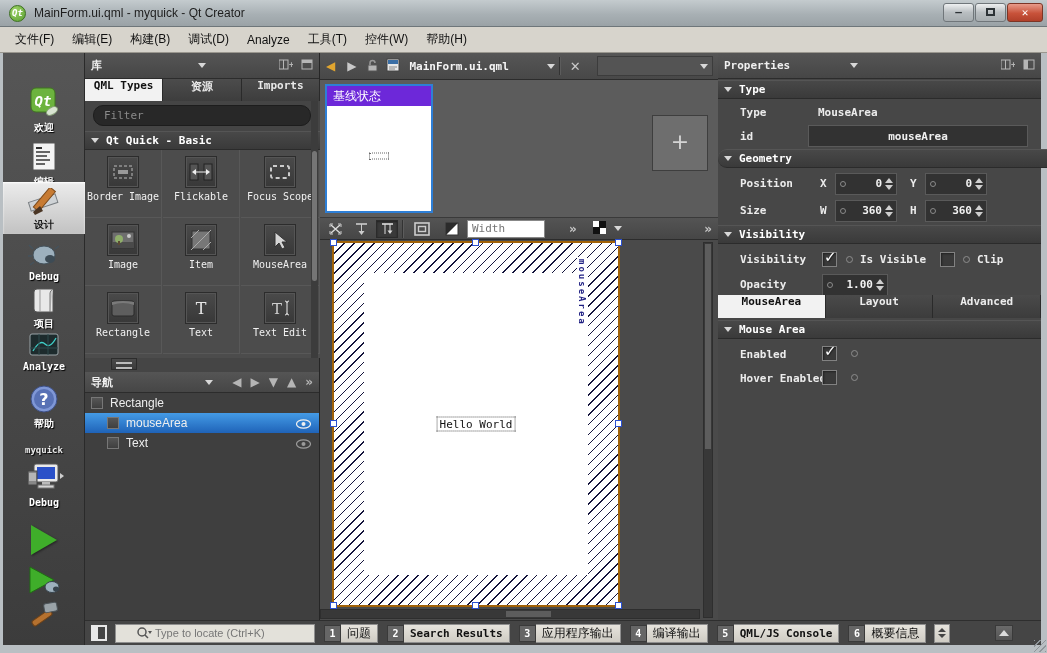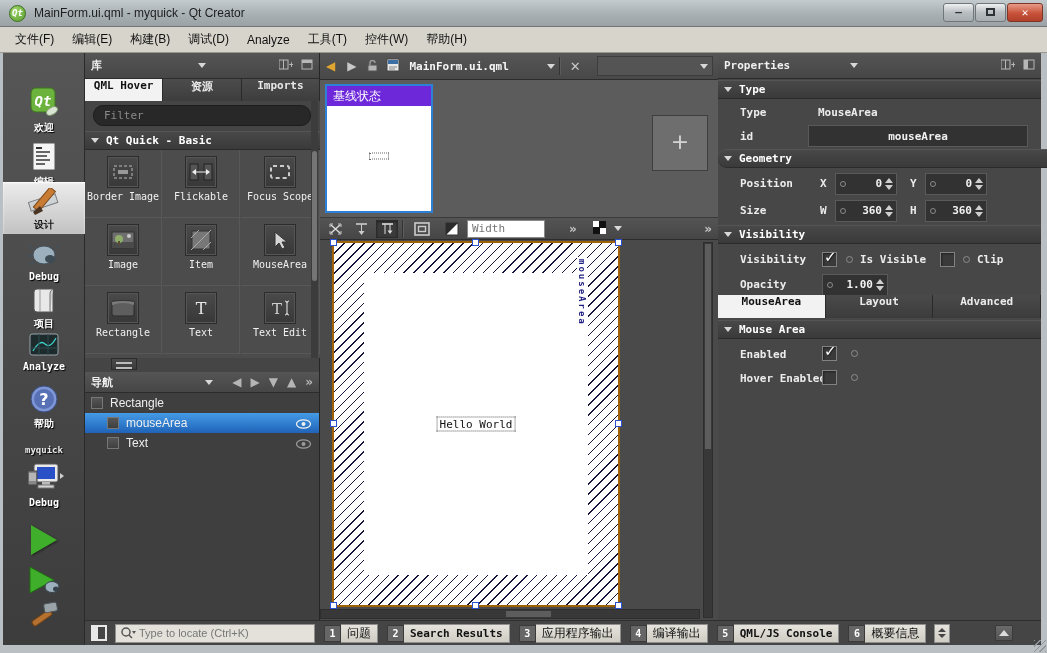--- a/index.html
+++ b/index.html
@@ -154,21 +154,21 @@
   .ptabs { position:absolute; left:0; top:242px; width:323px; height:23px; display:flex; background:#2f2f2f; }
   .ptab { flex:1; text-align:center; line-height:23px; font:bold 11px "DejaVu Sans Mono", monospace;
     color:#ececec; background:linear-gradient(#4a4a4a,#3c3c3c); border-right:1px solid #2a2a2a; }
   .ptab.active { background:#f2f2f2; color:#111; }
 
   
   .bottombar { position:absolute; left:82px; top:567px; width:956px; height:25px; background:#454545;
     border-top:1px solid #2e2e2e; display:flex; align-items:center; }
   .sb-toggle { width:16px; height:16px; border:2px solid #e8e8e8; margin:0 8px 0 6px; position:relative; }
   .sb-toggle::after { content:""; position:absolute; left:0; top:0; width:5px; height:12px; background:#e8e8e8; }
-  .locator { width:200px; height:19px; background:#e3e1da; border:1px solid #8f8f8f; display:flex; align-items:center; }
+  .locator { width:200px; height:19px; background:#e3e1da; border:1px solid #8f8f8f; display:flex; align-items:center;padding-left:16px; }
   .locator input { flex:1; border:none; background:transparent; font:11px "Liberation Sans", sans-serif;
     color:#333; outline:none; width:150px; }
   .locator input::placeholder { color:#777; }
   .mag { margin:0 3px 0 4px; }
   .otab { display:flex; align-items:center; margin-left:9px; }
   .otab .num { width:17px; height:17px; background:#666; border:1px solid #3a3a3a; color:#fff;
     font:bold 10px "DejaVu Sans Mono", monospace; text-align:center; line-height:16px; }
   .otab .olabel { height:19px; background:linear-gradient(#e6e3dc,#cfccc4); border:1px solid #8f8f8f; border-left:none;
     color:#111; font:bold 11px "DejaVu Sans Mono", monospace; line-height:17px; padding:0 6px; white-space:nowrap; }
   .otab .olabel.cn { font:12px "Liberation Sans", sans-serif; }
@@ -319,21 +319,21 @@
             </svg>
         </span>
         <span class="hdr-ico">
           <svg width="12" height="11">
               <rect x="1" y="1" width="10" height="9" fill="none" stroke="#c9c9c9"></rect>
               <rect x="1" y="1" width="10" height="3" fill="#c9c9c9"></rect>
             </svg>
         </span>
       </div>
       <div class="lib-tabs">
-        <div class="ltab active">QML Hover</div>
+        <div class="ltab active">QML Types</div>
         <div class="ltab">资源</div>
         <div class="ltab">Imports</div>
       </div>
       <div class="filter-row">
         <input class="filter-input" placeholder="Filter" style="">
       </div>
       <div class="lib-sec sec-hdr">
         <span class="tri-down"></span>
         <span>Qt Quick - Basic</span>
       </div>

